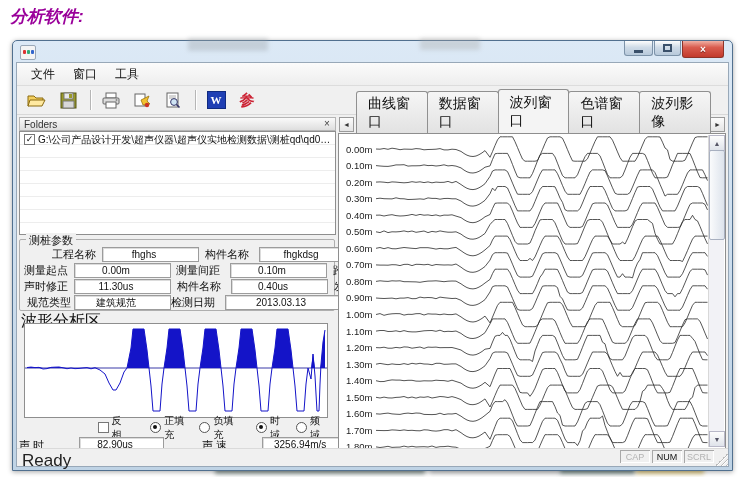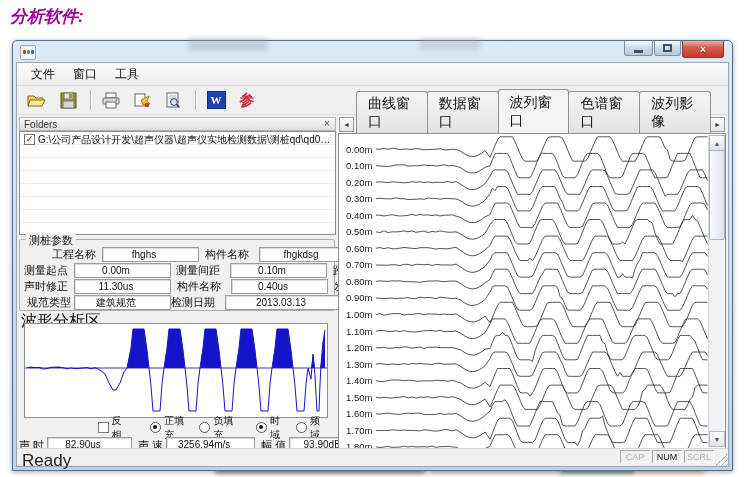--- a/index.html
+++ b/index.html
@@ -45,21 +45,21 @@
   .p-row{display:flex;align-items:center;height:16px;}
   .p-label{font-size:11px;color:#111;white-space:nowrap;flex:0 0 auto;}
   .p-box{height:13px;background:#fff;border:1px solid #9c9c9c;box-shadow:inset 1px 1px 0 #dcdcdc;font-size:10px;color:#111;padding:0 16px 0 3px;line-height:13px;flex:0 0 auto;overflow:hidden;white-space:nowrap;text-align:center;}
   
   .wa-label{position:absolute;left:2px;top:194px;font-size:16px;color:#111;}
   .plot-box{position:absolute;left:5px;right:8px;top:206px;height:93px;background:#fff;border:1px solid #8e8e8e;}
   .controls-row{position:absolute;left:0;right:0;top:303px;height:15px;display:flex;align-items:center;font-size:10px;color:#111;}
   .radio{width:9px;height:9px;border:1px solid #555;border-radius:50%;background:#fff;margin:0 3px 0 0;position:relative;flex:0 0 auto;}
   .radio.sel::after{content:"";position:absolute;left:2px;top:2px;width:4px;height:4px;background:#111;border-radius:50%;}
   .ctl{display:flex;align-items:center;margin-right:9px;}
-  .readouts{position:absolute;left:0;right:0;top:320px;height:16px;display:flex;align-items:center;font-size:11px;color:#111;}
+  .readouts{position:absolute;left:0;right:0;top:320px;height:16px;display:flex;align-items:center;font-size:11px;color:#111;gap:32px;}
   .readouts .p-box{height:14px;line-height:14px;}
   .ro-label{margin-right:3px;white-space:nowrap;}
   
   .right-pane{position:absolute;left:321px;top:2px;right:2px;bottom:0;}
   .tabstrip{position:absolute;left:0;right:0;top:0;height:16px;display:flex;align-items:flex-end;}
   .tab-arrow{width:13px;height:13px;border:1px solid #9a9a9a;background:linear-gradient(#fcfcfc,#e4e4e4);font-size:7px;color:#333;display:flex;align-items:center;justify-content:center;margin:0 2px 1px 1px;flex:0 0 auto;}
   .tab{height:13px;padding:14px 11px;border:1px solid #909090;border-bottom:none;border-radius:3px 3px 0 0;background:linear-gradient(#f6f6f6,#e2e2e2);font-size:14px;color:#111;display:flex;align-items:center;margin-right:-1px;position:relative;}
   .tab.active{height:15px;background:#f4f4f4;z-index:2;}
   .tab-arrow.right{margin-left:auto;margin-right:1px;}
   .wave-box{position:absolute;left:0;right:0;top:16px;bottom:0;background:#fff;border:1px solid #8e8e8e;}

